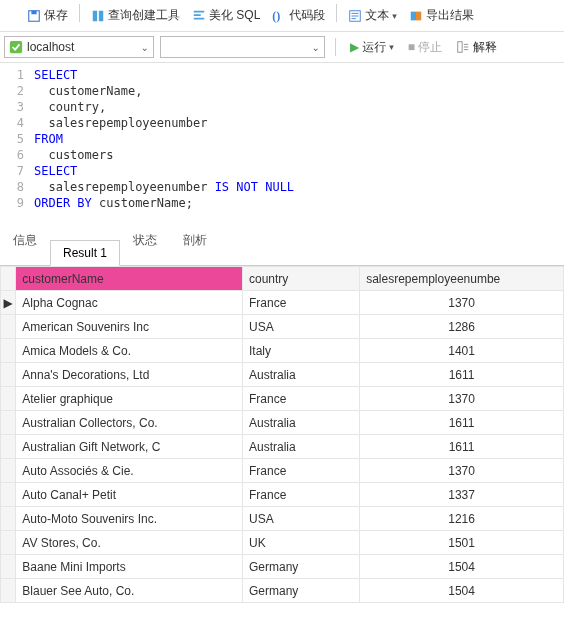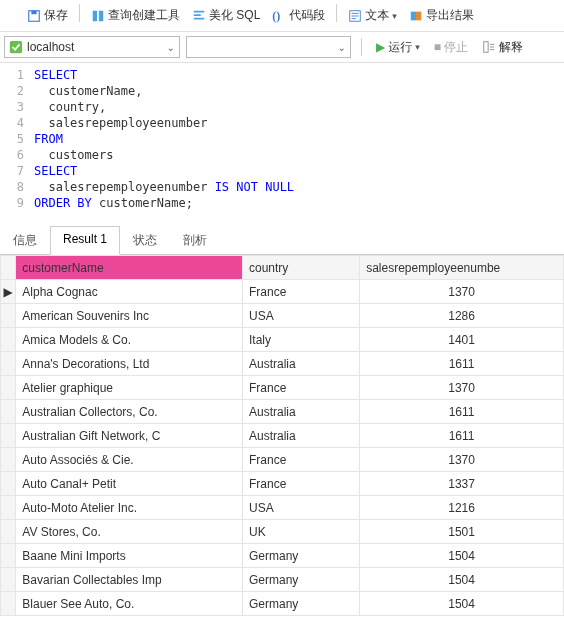--- a/index.html
+++ b/index.html
@@ -12,21 +12,21 @@
   .combo { display: flex; align-items: center; border: 1px solid #bbb; height: 22px; background: #fff; padding: 0 4px; }
   .combo .chev { margin-left: auto; color: #666; font-size: 10px; }
   .run-btn { display: flex; align-items: center; gap: 3px; padding: 2px 4px; cursor: pointer; }
   .code-area { font-family: Consolas, monospace; font-size: 12px; padding: 4px 0 10px 0; }
   .code-line { display: flex; line-height: 16px; }
   .gutter { width: 34px; text-align: right; padding-right: 10px; color: #aaa; user-select: none; }
   .code { white-space: pre; }
   .kw { color: #0000ff; }
   .tabs { display: flex; border-bottom: 1px solid #ccc; margin-top: 4px; }
   .tab { padding: 5px 12px; border: 1px solid transparent; color: #555; cursor: pointer; position: relative; top: 1px; }
-  .tab.active { border: 1px solid #ccc; border-bottom: 1px solid #fff; background: #fff; color: #000; }
+  .tab.active { border: 1px solid #ccc; border-bottom: 1px solid #fff; background: #fff; color: #000; margin-top: 14px; }
   table { border-collapse: collapse; width: 100%; table-layout: fixed; }
   th, td { border: 1px solid #e5e5e5; padding: 4px 6px; text-align: left; font-weight: normal; height: 24px; overflow: hidden; white-space: nowrap; }
   th { background: #f5f5f5; font-size: 12px; }
   th.sel { background: #ec4899; }
   .row-ptr { width: 10px; background: #f5f5f5; text-align: center; padding: 0; color: #333; }
   col.c0 { width: 12px; }
   col.c1 { width: 178px; }
   col.c2 { width: 92px; }
   col.c3 { width: 160px; }
   .num { text-align: center; }
@@ -85,21 +85,21 @@
       <svg viewBox="0 0 16 16">
             <rect x="2" y="3" width="6" height="10" fill="#4aa3df"></rect>
             <rect x="8" y="3" width="6" height="10" fill="#e78b2f"></rect>
           </svg>
     </span>
     <span>导出结果</span>
   </div>
 </div>
 
 <div class="row2">
-  <div class="combo" style="width:176px;">
+  <div class="combo" style="width:150px;">
     <span class="icon">
       <svg viewBox="0 0 16 16">
             <rect x="1" y="1" width="14" height="14" rx="2" fill="#6abf4b"></rect>
             <path d="M4 8 L7 11 L12 5" stroke="#fff" stroke-width="2" fill="none"></path>
           </svg>
     </span>
     <span style="margin-left:4px">localhost</span>
     <span class="chev">⌄</span>
   </div>
   <div class="combo" style="width:165px;">
@@ -238,44 +238,38 @@
           <td class="num">1370</td>
         </tr>
         <tr>
           <td class="row-ptr"></td>
           <td>Auto Canal+ Petit</td>
           <td>France</td>
           <td class="num">1337</td>
         </tr>
         <tr>
           <td class="row-ptr"></td>
-          <td>Auto-Moto Atelier Inc.</td>
+          <td>Auto-Moto Souvenirs Inc.</td>
           <td>USA</td>
           <td class="num">1216</td>
         </tr>
         <tr>
           <td class="row-ptr"></td>
           <td>AV Stores, Co.</td>
           <td>UK</td>
           <td class="num">1501</td>
         </tr>
         <tr>
           <td class="row-ptr"></td>
           <td>Baane Mini Imports</td>
           <td>Germany</td>
           <td class="num">1504</td>
         </tr>
         <tr>
           <td class="row-ptr"></td>
-          <td>Bavarian Collectables Imp</td>
-          <td>Germany</td>
-          <td class="num">1504</td>
-        </tr>
-        <tr>
-          <td class="row-ptr"></td>
           <td>Blauer See Auto, Co.</td>
           <td>Germany</td>
           <td class="num">1504</td>
         </tr>
       </tbody>
 </table>
 
 </div>
 
 </body></html>

